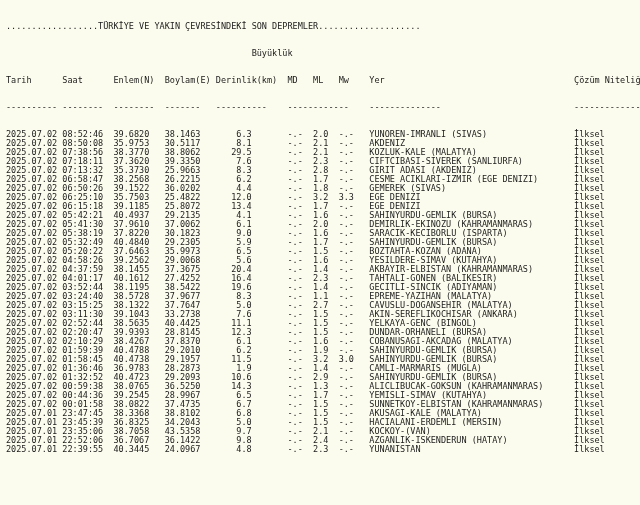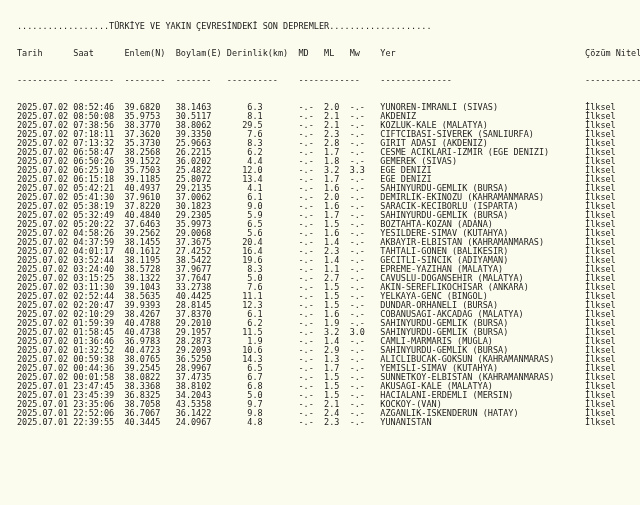--- a/index.html
+++ b/index.html
@@ -6,25 +6,26 @@
   .screen{
     width:640px;height:505px;
     box-sizing:border-box;
     background:#fcfcee;
     color:#1b1b1b;
     overflow:hidden;
     font-family:"DejaVu Sans Mono","Liberation Mono",monospace;
     font-size:8.5px;
     line-height:9px;
     white-space:pre;
-    padding:4px 0 0 17px;
+    padding:4px 0 0 6px;
   }
   .line{height:9px;}
 </style>
 </head>
 <body>
 
 <div class="screen">
   <div class="line">..................TÜRKİYE VE YAKIN ÇEVRESİNDEKİ SON DEPREMLER....................</div>
+  <div class="line" id="mag-row">                                                Büyüklük</div>
   <div class="line" id="header-row">Tarih      Saat      Enlem(N)  Boylam(E) Derinlik(km)  MD   ML   Mw    Yer                                     Çözüm Niteliği</div>
   <div class="line" id="sep-row">---------- --------  --------  -------   ----------    ------------    --------------                          --------------</div>
   <div id="rows"><div class="line">2025.07.02 08:52:46  39.6820   38.1463       6.3       -.-  2.0  -.-   YUNOREN-IMRANLI (SIVAS)                 İlksel</div><div class="line">2025.07.02 08:50:08  35.9753   30.5117       8.1       -.-  2.1  -.-   AKDENIZ                                 İlksel</div><div class="line">2025.07.02 07:38:56  38.3770   38.8062      29.5       -.-  2.1  -.-   KOZLUK-KALE (MALATYA)                   İlksel</div><div class="line">2025.07.02 07:18:11  37.3620   39.3350       7.6       -.-  2.3  -.-   CIFTCIBASI-SIVEREK (SANLIURFA)          İlksel</div><div class="line">2025.07.02 07:13:32  35.3730   25.9663       8.3       -.-  2.8  -.-   GIRIT ADASI (AKDENIZ)                   İlksel</div><div class="line">2025.07.02 06:58:47  38.2568   26.2215       6.2       -.-  1.7  -.-   CESME ACIKLARI-IZMIR (EGE DENIZI)       İlksel</div><div class="line">2025.07.02 06:50:26  39.1522   36.0202       4.4       -.-  1.8  -.-   GEMEREK (SIVAS)                         İlksel</div><div class="line">2025.07.02 06:25:10  35.7503   25.4822      12.0       -.-  3.2  3.3   EGE DENIZI                              İlksel</div><div class="line">2025.07.02 06:15:18  39.1185   25.8072      13.4       -.-  1.7  -.-   EGE DENIZI                              İlksel</div><div class="line">2025.07.02 05:42:21  40.4937   29.2135       4.1       -.-  1.6  -.-   SAHINYURDU-GEMLIK (BURSA)               İlksel</div><div class="line">2025.07.02 05:41:30  37.9610   37.0062       6.1       -.-  2.0  -.-   DEMIRLIK-EKINOZU (KAHRAMANMARAS)        İlksel</div><div class="line">2025.07.02 05:38:19  37.8220   30.1823       9.0       -.-  1.6  -.-   SARACIK-KECIBORLU (ISPARTA)             İlksel</div><div class="line">2025.07.02 05:32:49  40.4840   29.2305       5.9       -.-  1.7  -.-   SAHINYURDU-GEMLIK (BURSA)               İlksel</div><div class="line">2025.07.02 05:20:22  37.6463   35.9973       6.5       -.-  1.5  -.-   BOZTAHTA-KOZAN (ADANA)                  İlksel</div><div class="line">2025.07.02 04:58:26  39.2562   29.0068       5.6       -.-  1.6  -.-   YESILDERE-SIMAV (KUTAHYA)               İlksel</div><div class="line">2025.07.02 04:37:59  38.1455   37.3675      20.4       -.-  1.4  -.-   AKBAYIR-ELBISTAN (KAHRAMANMARAS)        İlksel</div><div class="line">2025.07.02 04:01:17  40.1612   27.4252      16.4       -.-  2.3  -.-   TAHTALI-GONEN (BALIKESIR)               İlksel</div><div class="line">2025.07.02 03:52:44  38.1195   38.5422      19.6       -.-  1.4  -.-   GECITLI-SINCIK (ADIYAMAN)               İlksel</div><div class="line">2025.07.02 03:24:40  38.5728   37.9677       8.3       -.-  1.1  -.-   EPREME-YAZIHAN (MALATYA)                İlksel</div><div class="line">2025.07.02 03:15:25  38.1322   37.7647       5.0       -.-  2.7  -.-   CAVUSLU-DOGANSEHIR (MALATYA)            İlksel</div><div class="line">2025.07.02 03:11:30  39.1043   33.2738       7.6       -.-  1.5  -.-   AKIN-SEREFLIKOCHISAR (ANKARA)           İlksel</div><div class="line">2025.07.02 02:52:44  38.5635   40.4425      11.1       -.-  1.5  -.-   YELKAYA-GENC (BINGOL)                   İlksel</div><div class="line">2025.07.02 02:20:47  39.9393   28.8145      12.3       -.-  1.5  -.-   DUNDAR-ORHANELI (BURSA)                 İlksel</div><div class="line">2025.07.02 02:10:29  38.4267   37.8370       6.1       -.-  1.6  -.-   COBANUSAGI-AKCADAG (MALATYA)            İlksel</div><div class="line">2025.07.02 01:59:39  40.4788   29.2010       6.2       -.-  1.9  -.-   SAHINYURDU-GEMLIK (BURSA)               İlksel</div><div class="line">2025.07.02 01:58:45  40.4738   29.1957      11.5       -.-  3.2  3.0   SAHINYURDU-GEMLIK (BURSA)               İlksel</div><div class="line">2025.07.02 01:36:46  36.9783   28.2873       1.9       -.-  1.4  -.-   CAMLI-MARMARIS (MUGLA)                  İlksel</div><div class="line">2025.07.02 01:32:52  40.4723   29.2093      10.6       -.-  2.9  -.-   SAHINYURDU-GEMLIK (BURSA)               İlksel</div><div class="line">2025.07.02 00:59:38  38.0765   36.5250      14.3       -.-  1.3  -.-   ALICLIBUCAK-GOKSUN (KAHRAMANMARAS)      İlksel</div><div class="line">2025.07.02 00:44:36  39.2545   28.9967       6.5       -.-  1.7  -.-   YEMISLI-SIMAV (KUTAHYA)                 İlksel</div><div class="line">2025.07.02 00:01:58  38.0822   37.4735       6.7       -.-  1.5  -.-   SUNNETKOY-ELBISTAN (KAHRAMANMARAS)      İlksel</div><div class="line">2025.07.01 23:47:45  38.3368   38.8102       6.8       -.-  1.5  -.-   AKUSAGI-KALE (MALATYA)                  İlksel</div><div class="line">2025.07.01 23:45:39  36.8325   34.2043       5.0       -.-  1.5  -.-   HACIALANI-ERDEMLI (MERSIN)              İlksel</div><div class="line">2025.07.01 23:35:06  38.7058   43.5358       9.7       -.-  2.1  -.-   KOCKOY-(VAN)                            İlksel</div><div class="line">2025.07.01 22:52:06  36.7067   36.1422       9.8       -.-  2.4  -.-   AZGANLIK-ISKENDERUN (HATAY)             İlksel</div><div class="line">2025.07.01 22:39:55  40.3445   24.0967       4.8       -.-  2.3  -.-   YUNANISTAN                              İlksel</div></div>
 </div>
 
 </body></html>

